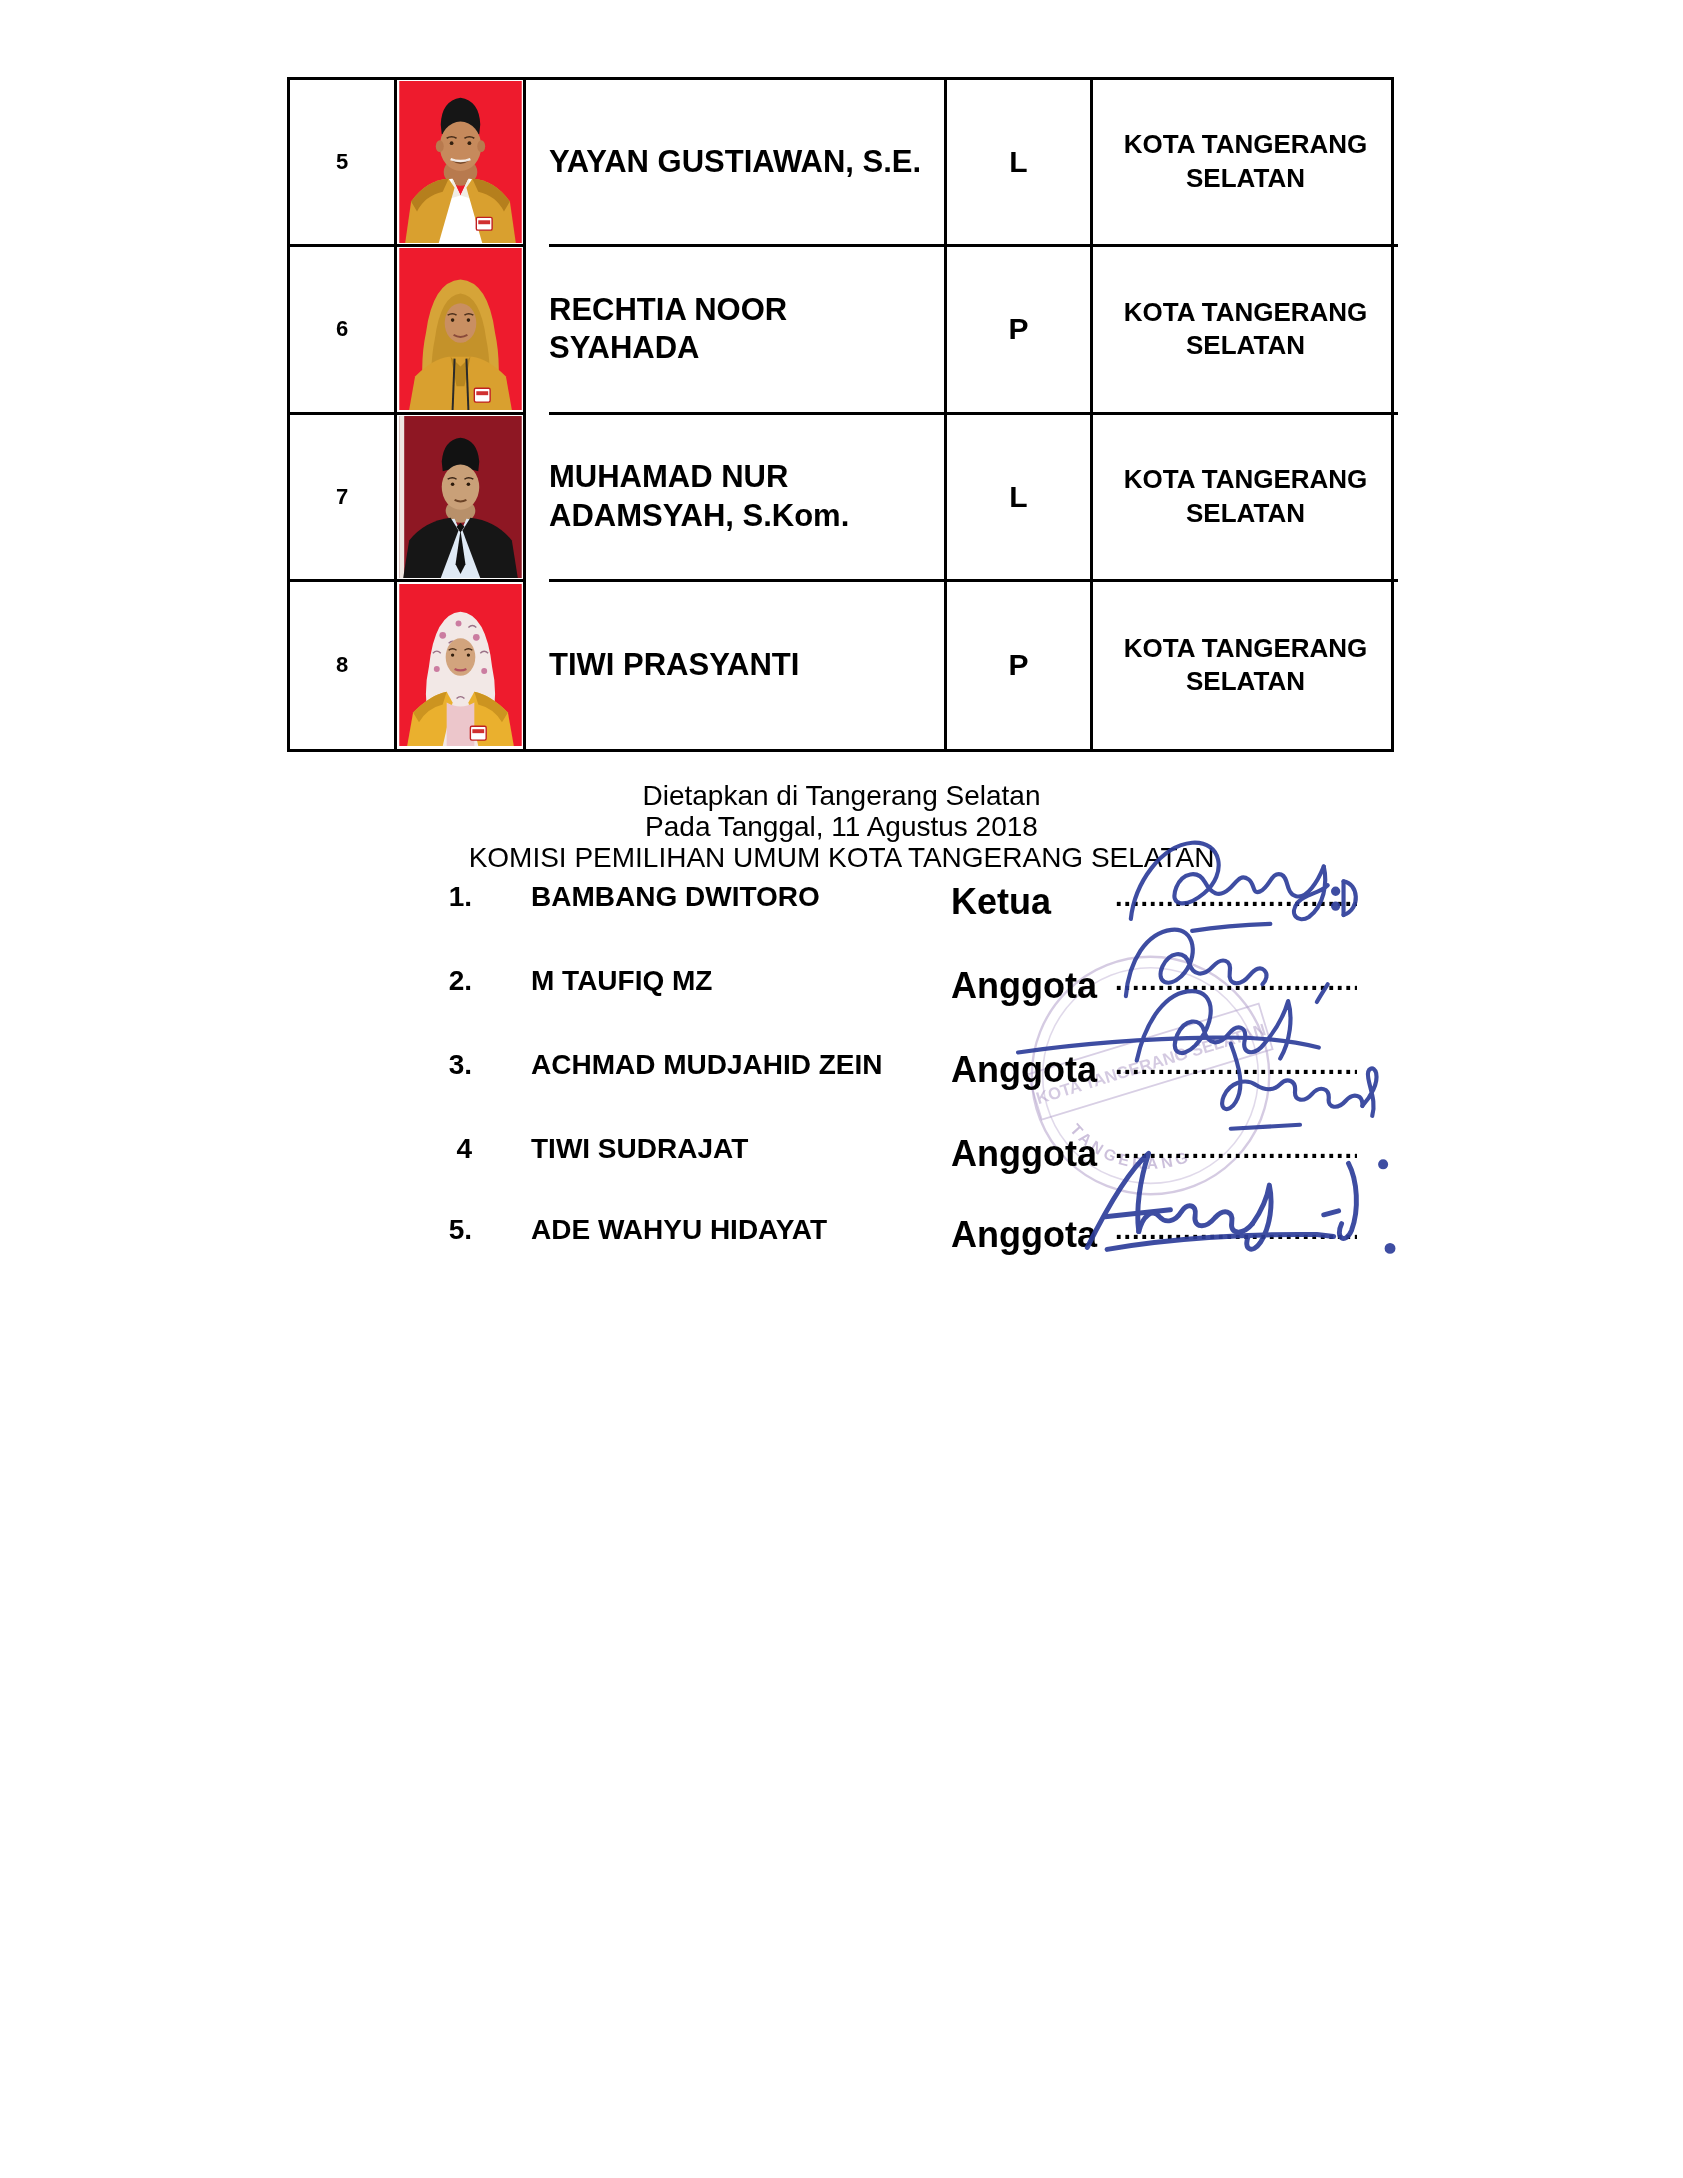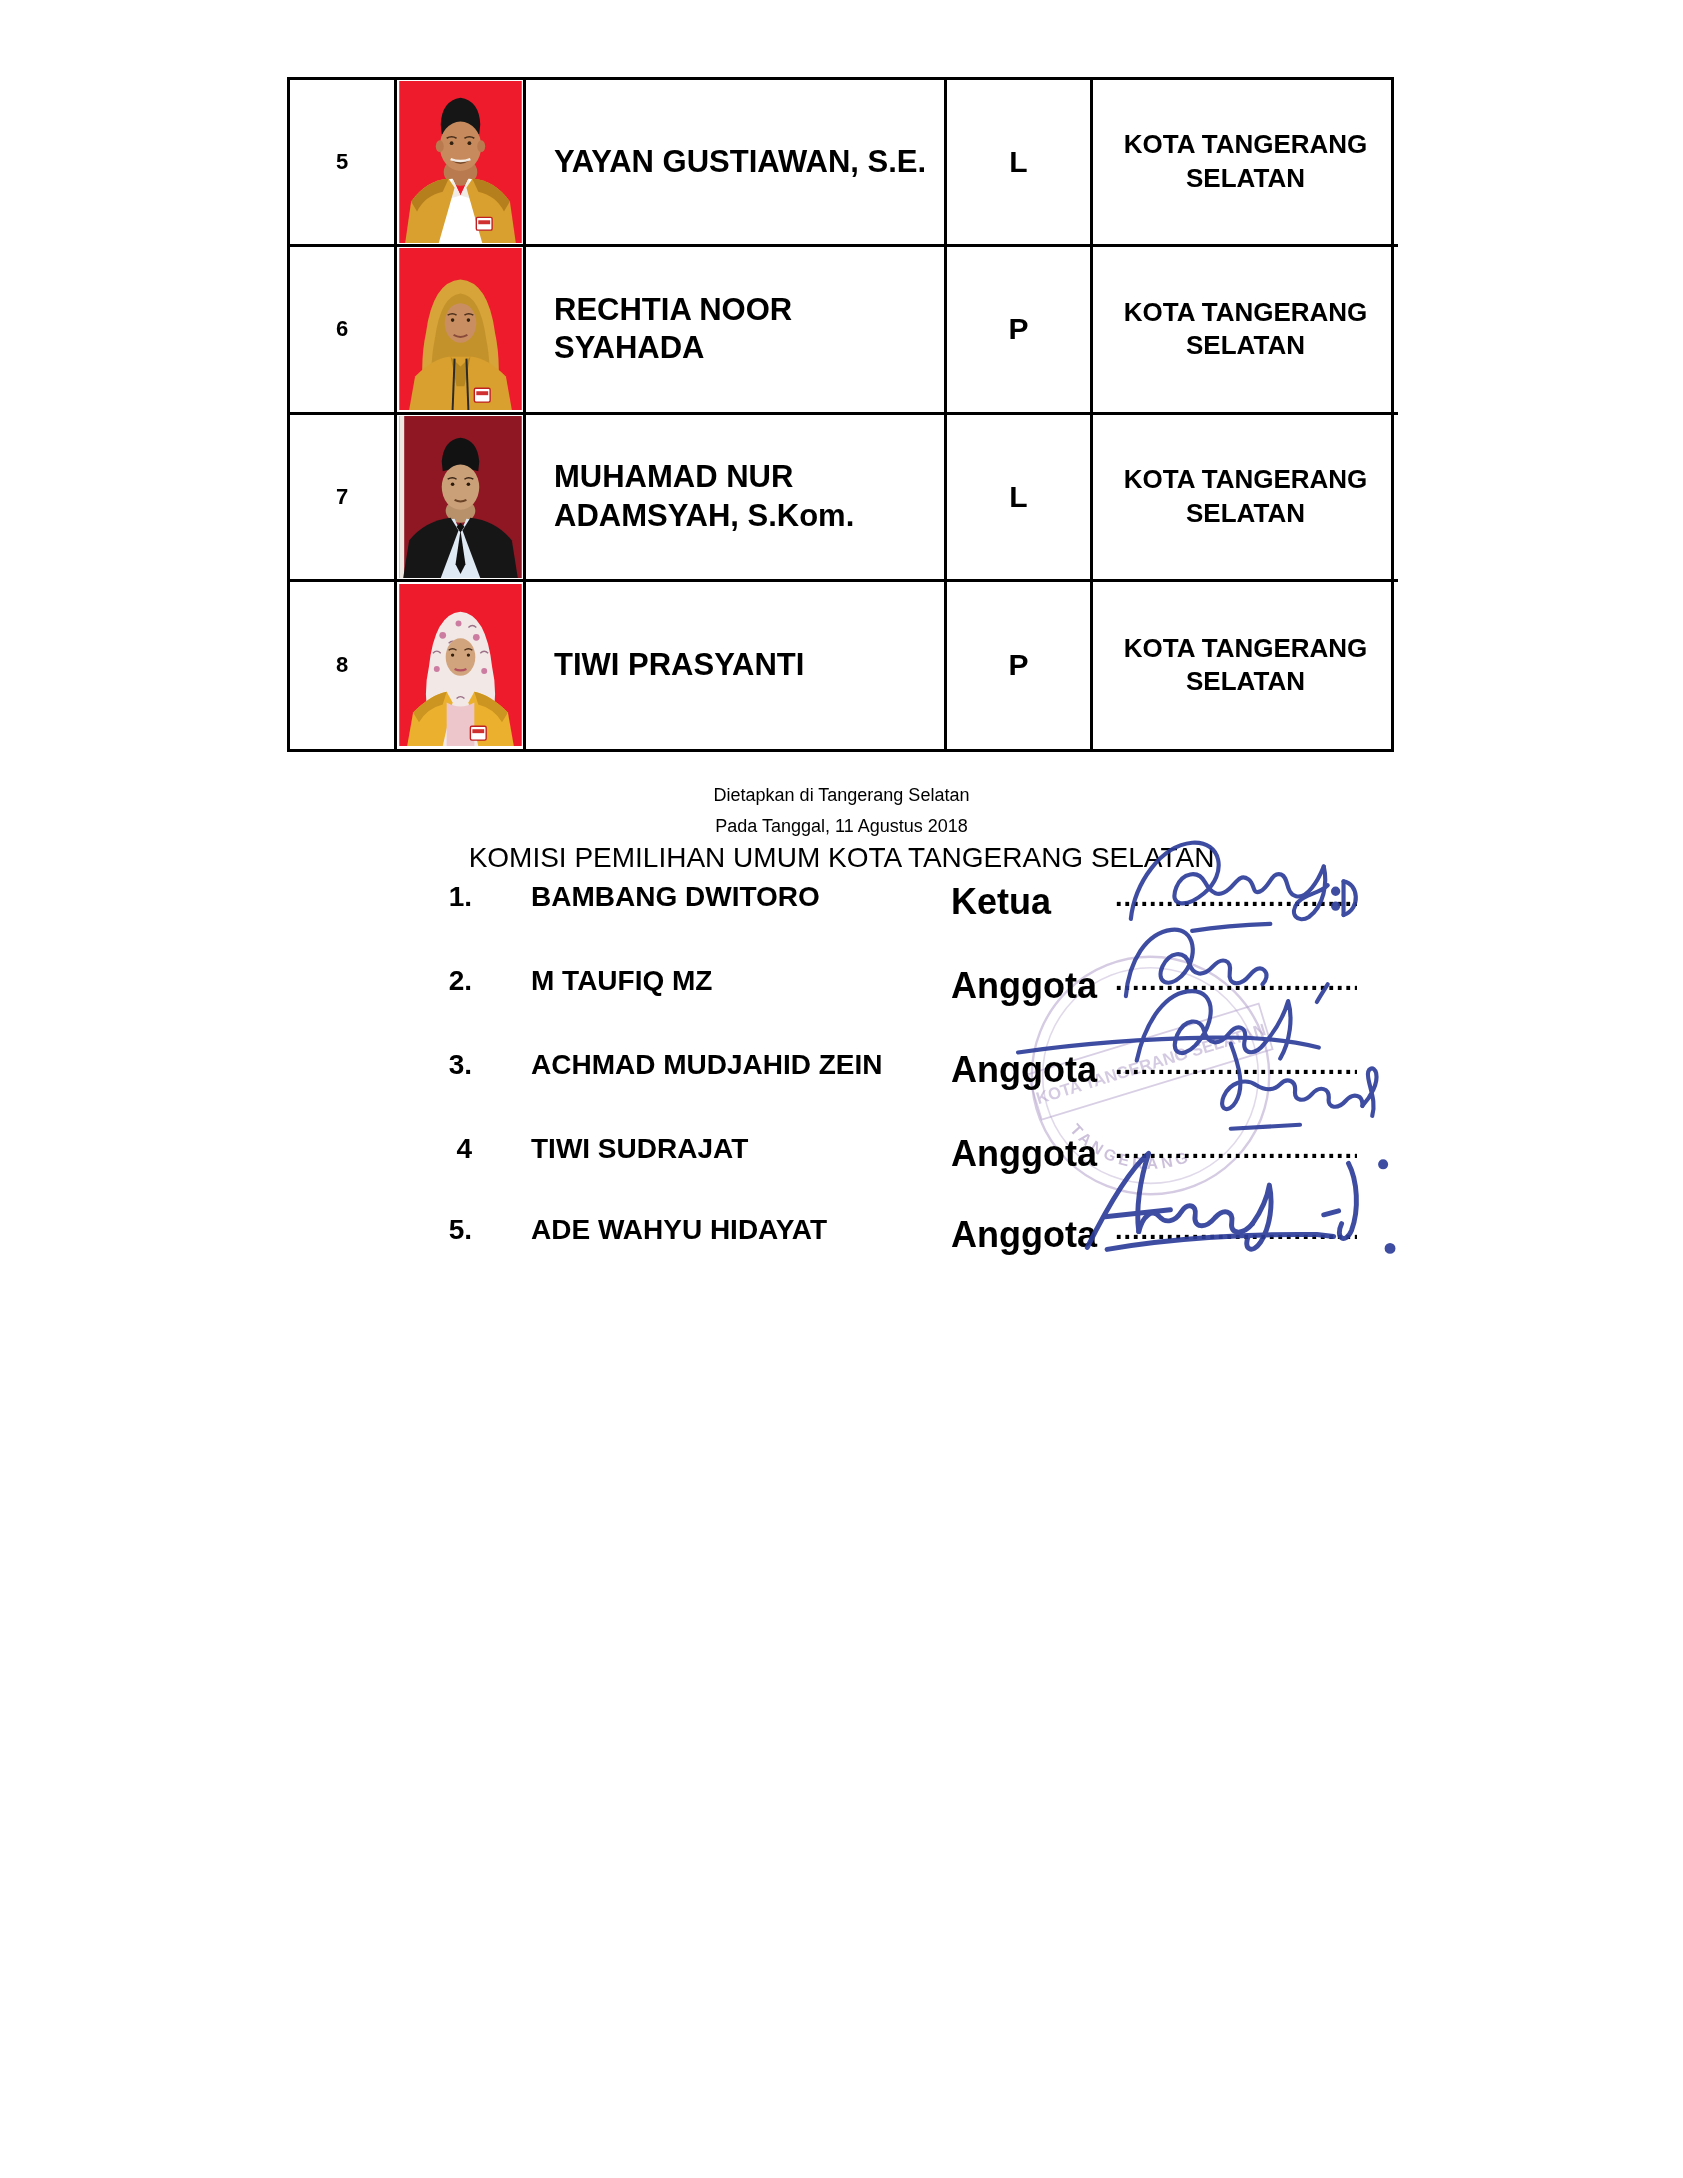--- a/index.html
+++ b/index.html
@@ -9,30 +9,30 @@
   
   .ctable{position:absolute;left:287px;top:77px;width:1107px;height:675px;
           display:grid;grid-template-columns:107px 129px 421px 146px 305px;
           grid-template-rows:repeat(4,1fr);border:3px solid #000;box-sizing:border-box;}
   .cell{border-right:3px solid #000;border-bottom:3px solid #000;box-sizing:border-box;
         display:flex;align-items:center;justify-content:center;overflow:hidden;}
   .cell.last-col{border-right:none;}
   .cell.last-row{border-bottom:none;}
   .no-cell{font-size:22px;font-weight:bold;}
   .photo-cell{padding:0;}
-  .name-cell{justify-content:flex-start;padding-left:28px;}
+  .name-cell{justify-content:flex-start;margin-left:23px;}
   .name-cell span{font-size:31px;font-weight:bold;line-height:1.25;max-width:392px;}
   .gender-cell{font-size:30px;font-weight:bold;}
   .region-cell span{display:block;width:248px;text-align:center;font-size:26px;
                     font-weight:bold;line-height:1.3;}
   .photo-frame{width:123px;height:162px;display:block;}
 
   
   .closing{position:absolute;left:0;top:780px;width:1683px;text-align:center;}
-  .closing .ln{font-size:18px;line-height:31px;}
+  .closing .ln{font-size:28px;line-height:31px;}
   .closing .ln.bold{font-weight:normal;font-size:28px;}
 
   
   .sig-row{position:absolute;left:436px;width:950px;height:40px;}
   .sig-row .num{position:absolute;left:0;top:0;width:36px;text-align:right;
                 font-size:28px;font-weight:bold;}
   .sig-row .sname{position:absolute;left:95px;top:0;font-size:28px;font-weight:bold;white-space:nowrap;}
   .sig-row .role{position:absolute;left:515px;top:0;font-size:36px;font-weight:bold;}
   .sig-row .dots{position:absolute;left:679px;top:1px;width:242px;overflow:hidden;
                  white-space:nowrap;font-size:27px;font-weight:bold;letter-spacing:1px;}

